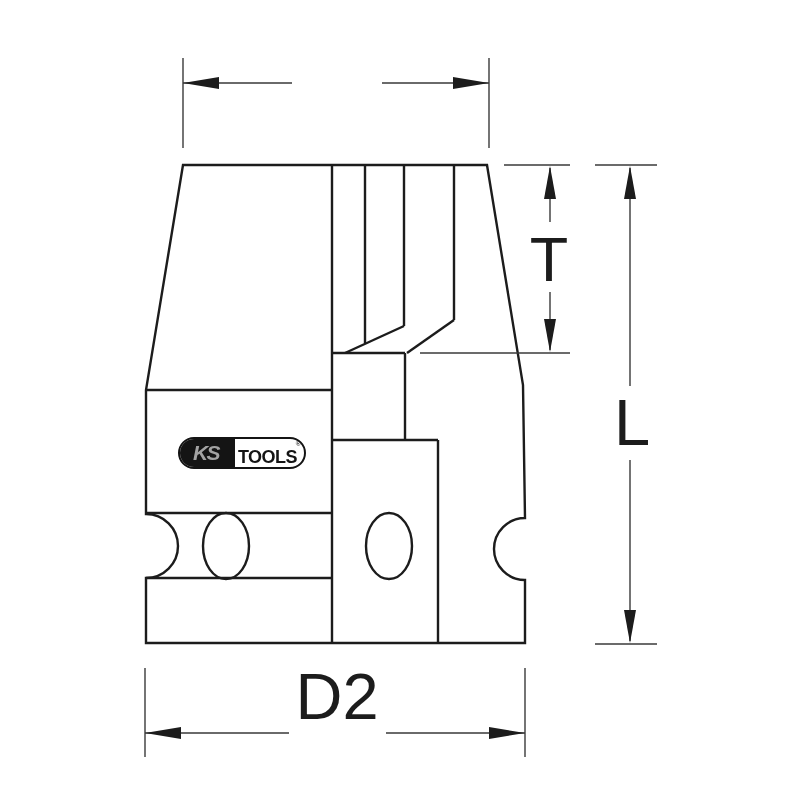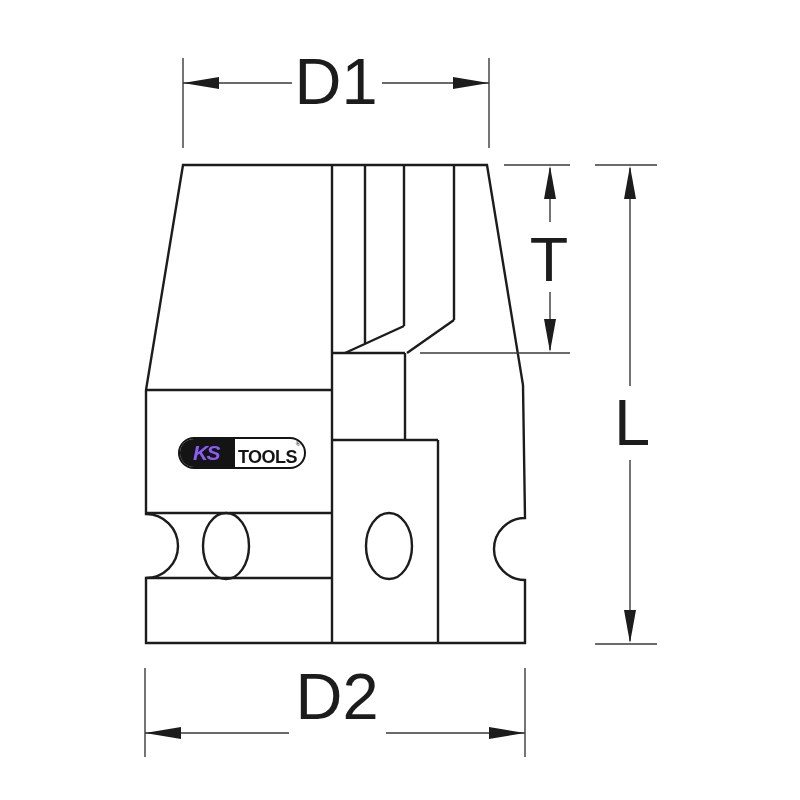--- a/index.html
+++ b/index.html
@@ -57,21 +57,21 @@
     width: 128px; height: 32px;
     border: 2.5px solid var(--logo-black);
     border-radius: 17px;
     background: #ffffff;
     display: flex;
     overflow: hidden;
   }
   .logo-ks {
     width: 55px;
     background: var(--logo-black);
-    color: #8b5cf6;
+    color: #a3a3a3;
     display: flex;
     align-items: center;
     justify-content: center;
     font-size: 21px;
     font-weight: 700;
     font-style: italic;
     letter-spacing: -1.5px;
     padding-right: 3px;
   }
   .logo-tools {
@@ -140,21 +140,20 @@
     <polygon class="arrow" points="630,166 624,199 636,199"></polygon>
     <polygon class="arrow" points="630,643 624,610 636,610"></polygon>
 
     <path class="dim" d="M 145 668 L 145 757"></path>
     <path class="dim" d="M 525 668 L 525 757"></path>
     <path class="dim" d="M 145 733 L 289 733 M 386 733 L 525 733"></path>
     <polygon class="arrow" points="145,733 181,727 181,739"></polygon>
     <polygon class="arrow" points="525,733 489,727 489,739"></polygon>
   </svg>
 
-  <div class="dim-label" style="left:336px; top:81px;">D1</div>
   <div class="dim-label" style="left:549px; top:259px; font-size:63px;">T</div>
   <div class="dim-label" style="left:632px; top:422px;">L</div>
   <div class="dim-label" style="left:337px; top:696px;">D2</div>
 
   <div class="logo">
     <div class="logo-ks">KS</div>
     <div class="logo-tools">TOOLS</div>
     <span class="logo-reg">®</span>
   </div>
 

